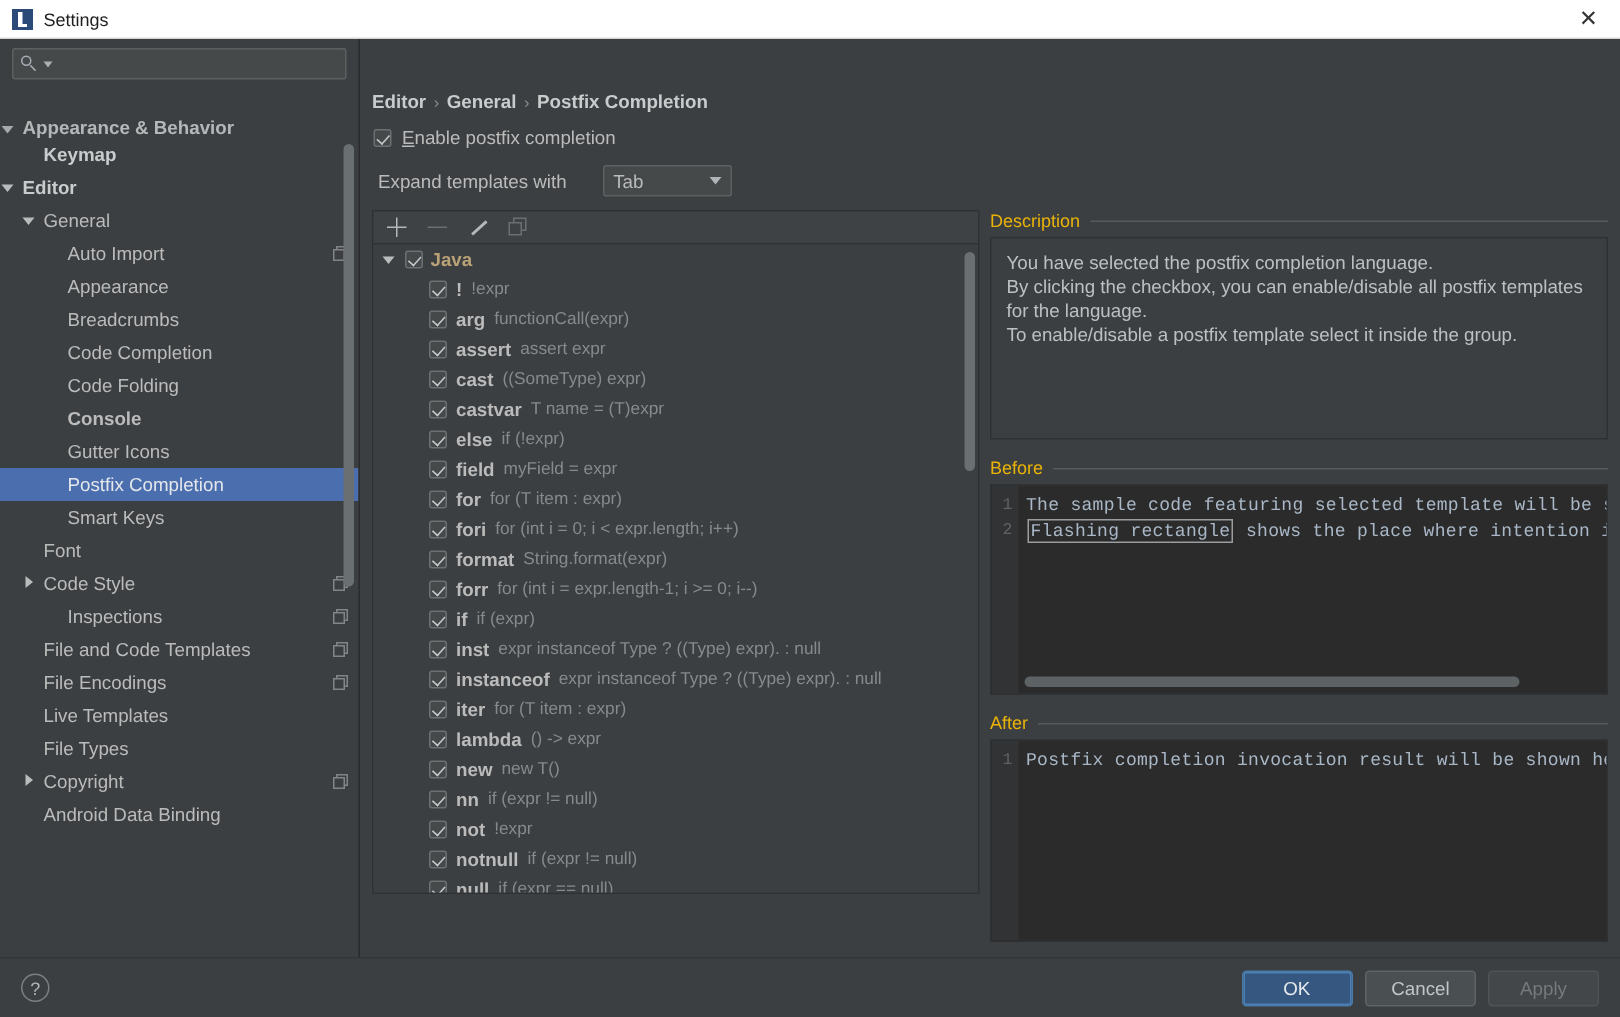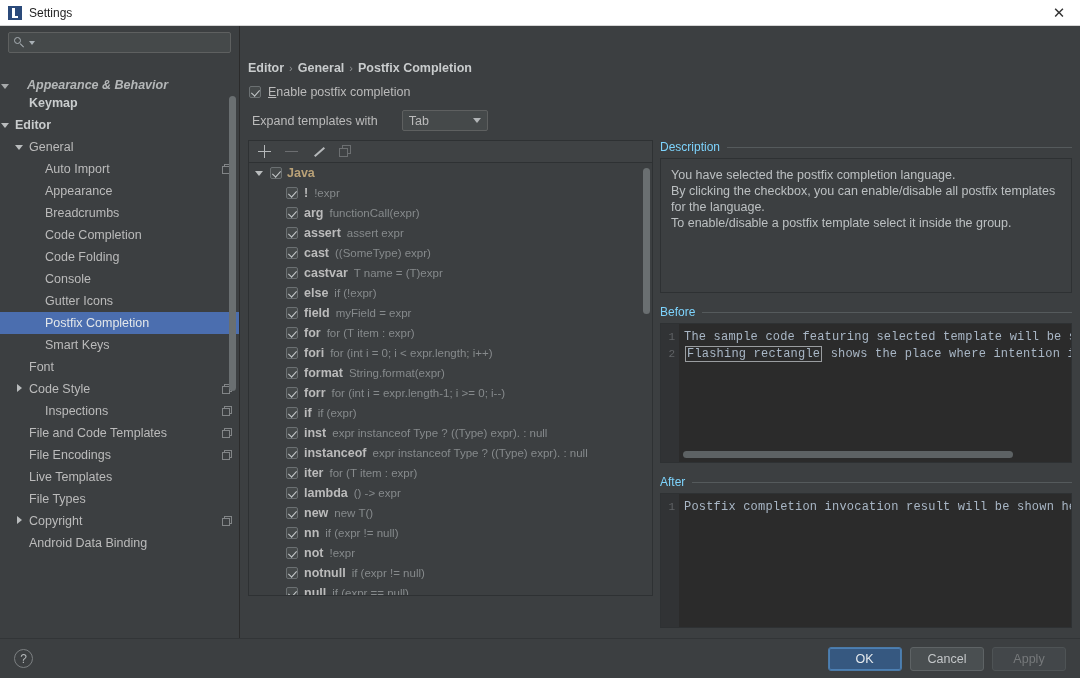--- a/index.html
+++ b/index.html
@@ -119,21 +119,21 @@
   .listbody{position:absolute;left:0;right:0;top:22px;bottom:0;overflow:hidden;background:#3c3f41;}
   .lrow{height:20px;display:flex;align-items:center;white-space:nowrap;box-sizing:border-box;}
   .lrow.grp{padding-left:5px;gap:5px;}
   .lrow.itm{padding-left:37px;gap:6px;}
   .lname{font-size:12.5px;font-weight:bold;color:#bbbbbb;}
   .lname.lang{color:#b9a177;}
   .ldesc{font-size:11.5px;color:#868a8c;}
   
   .rightcol{position:absolute;left:420px;right:8px;top:114px;bottom:42px;}
   .sectitle{
-    font-size:12px;color:#7dd3fc;display:flex;align-items:center;gap:7px;margin-bottom:4px;
+    font-size:12px;color:#eab308;display:flex;align-items:center;gap:7px;margin-bottom:4px;
   }
   .sectitle .rule{flex:1;height:1px;background:#555a5c;}
   .panelbox{
     background:#3c3f41;border:1px solid #2e3133;box-sizing:border-box;position:relative;overflow:hidden;
   }
   .desc-box{height:135px;padding:8px 10px;line-height:16px;font-size:12.5px;color:#bcc0c2;}
   .desc-box div{white-space:nowrap;}
   .code-box{background:#2b2b2b;font-family:"Liberation Mono",monospace;font-size:12px;}
   .gutter{
     position:absolute;left:0;top:0;bottom:0;width:18px;background:#313335;
@@ -186,21 +186,21 @@
           <span class="ring"></span>
             <span class="handle"></span>
         </span>
         <span class="mini-caret"></span>
         <input class="search-input" type="text" placeholder="" style="">
       </div>
     </div>
     <div class="tree" id="tree">
         <div class="trow" style="height: 14px; overflow: hidden; align-items: flex-end; opacity: 0.85;">
           <span class="twist down" style="margin-left: 0px;"></span>
-          <span class="tlabel bold" style="margin-left: 16px; font-style: italic;">Appearance &amp; Behavior</span>
+          <span class="tlabel bold" style="margin-left: 4px;">Appearance &amp; Behavior</span>
         </div>
         <div class="trow">
           <span class="twist" style="margin-left: 14px;"></span>
           <span class="tlabel bold" style="margin-left: 4px;">Keymap</span>
         </div>
         <div class="trow">
           <span class="twist down" style="margin-left: 0px;"></span>
           <span class="tlabel bold" style="margin-left: 4px;">Editor</span>
         </div>
         <div class="trow">
@@ -226,21 +226,21 @@
         <div class="trow">
           <span class="twist" style="margin-left: 30px;"></span>
           <span class="tlabel" style="margin-left: 4px;">Code Completion</span>
         </div>
         <div class="trow">
           <span class="twist" style="margin-left: 30px;"></span>
           <span class="tlabel" style="margin-left: 4px;">Code Folding</span>
         </div>
         <div class="trow">
           <span class="twist" style="margin-left: 30px;"></span>
-          <span class="tlabel" style="margin-left: 4px;">Console</span>
+          <span class="tlabel" style="margin-left: 4px; font-weight: bold;">Console</span>
         </div>
         <div class="trow">
           <span class="twist" style="margin-left: 30px;"></span>
           <span class="tlabel" style="margin-left: 4px;">Gutter Icons</span>
         </div>
         <div class="trow sel">
           <span class="twist" style="margin-left: 30px;"></span>
           <span class="tlabel" style="margin-left: 4px;">Postfix Completion</span>
         </div>
         <div class="trow">

